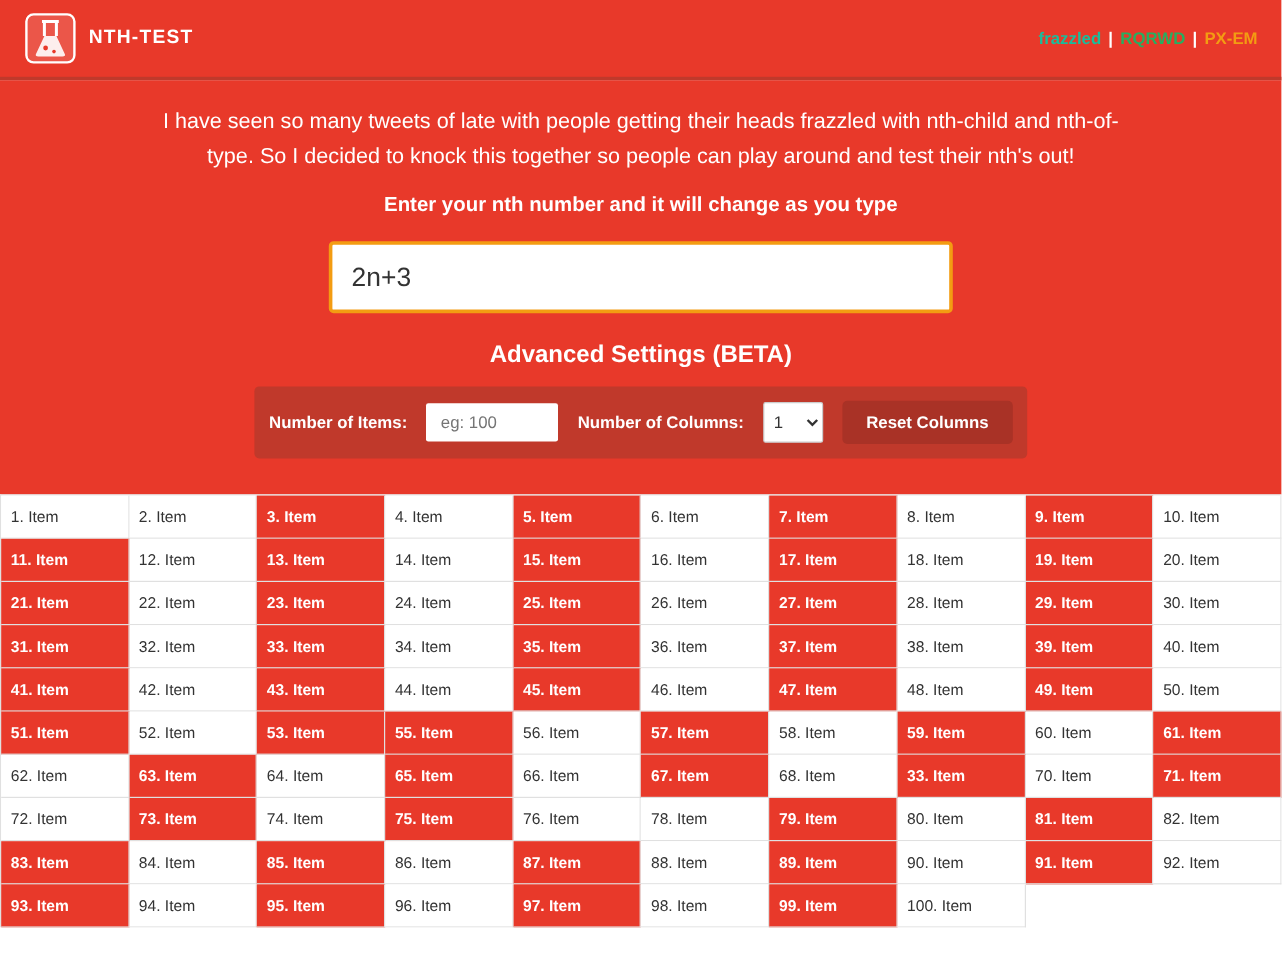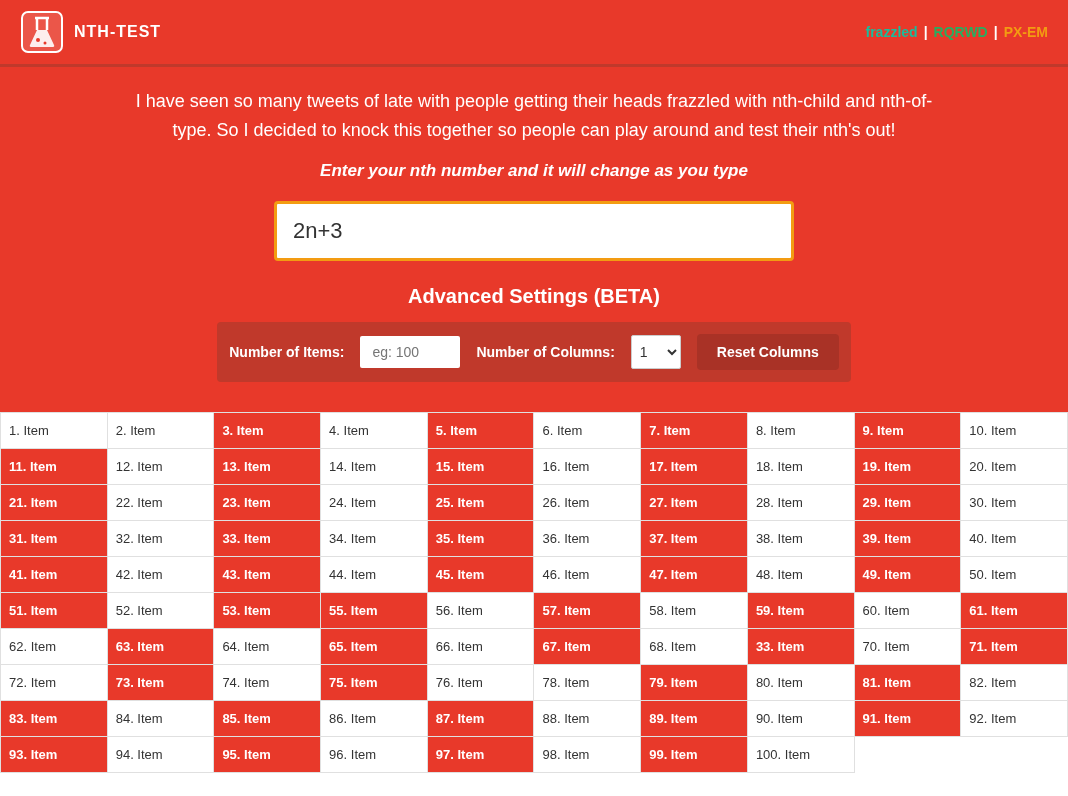--- a/index.html
+++ b/index.html
@@ -54,21 +54,20 @@
     .hero-text {
       font-size: 18px;
       line-height: 1.6;
       max-width: 800px;
       margin: 0 auto 16px;
     }
     .hero-subtitle {
       font-size: 17px;
       font-weight: bold;
       margin-bottom: 20px;
-      font-style: italic;
     }
     .nth-input-wrap {
       background: #fff;
       border: 3px solid #f39c12;
       border-radius: 4px;
       max-width: 520px;
       margin: 0 auto 24px;
       padding: 14px 16px;
     }
     .nth-input {
@@ -102,21 +101,21 @@
       font-size: 14px;
       font-weight: bold;
     }
     .advanced-input {
       background: #fff;
       border: none;
       border-radius: 2px;
       padding: 8px 12px;
       font-size: 14px;
       color: #aaa;
-      width: 100px;
+      width: 110px;
     }
     .advanced-select {
       background: #fff;
       border: 1px solid #ccc;
       border-radius: 2px;
       padding: 7px 4px;
       font-size: 14px;
       color: #333;
       width: 50px;
     }

